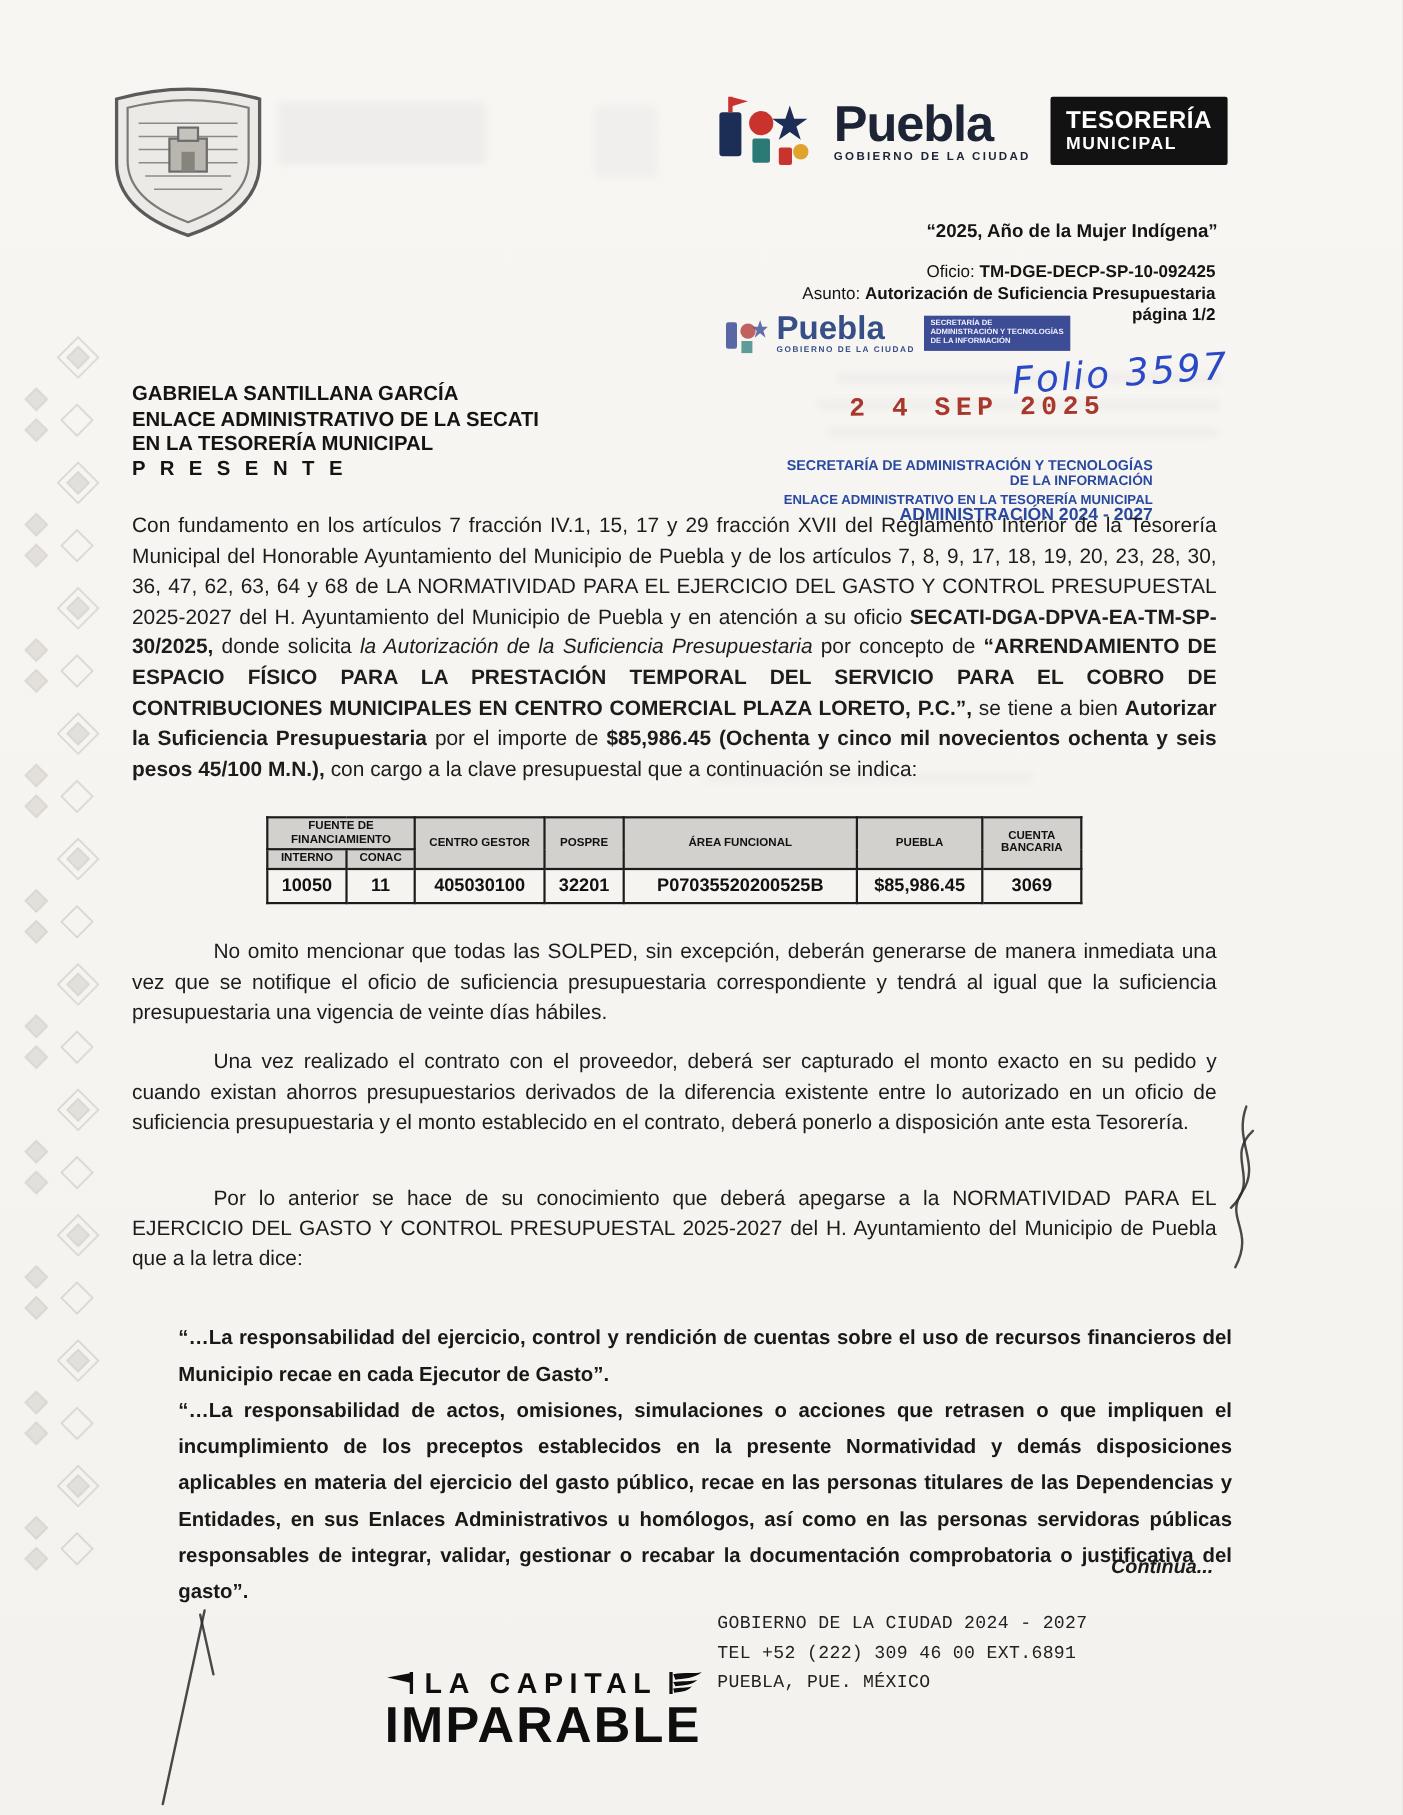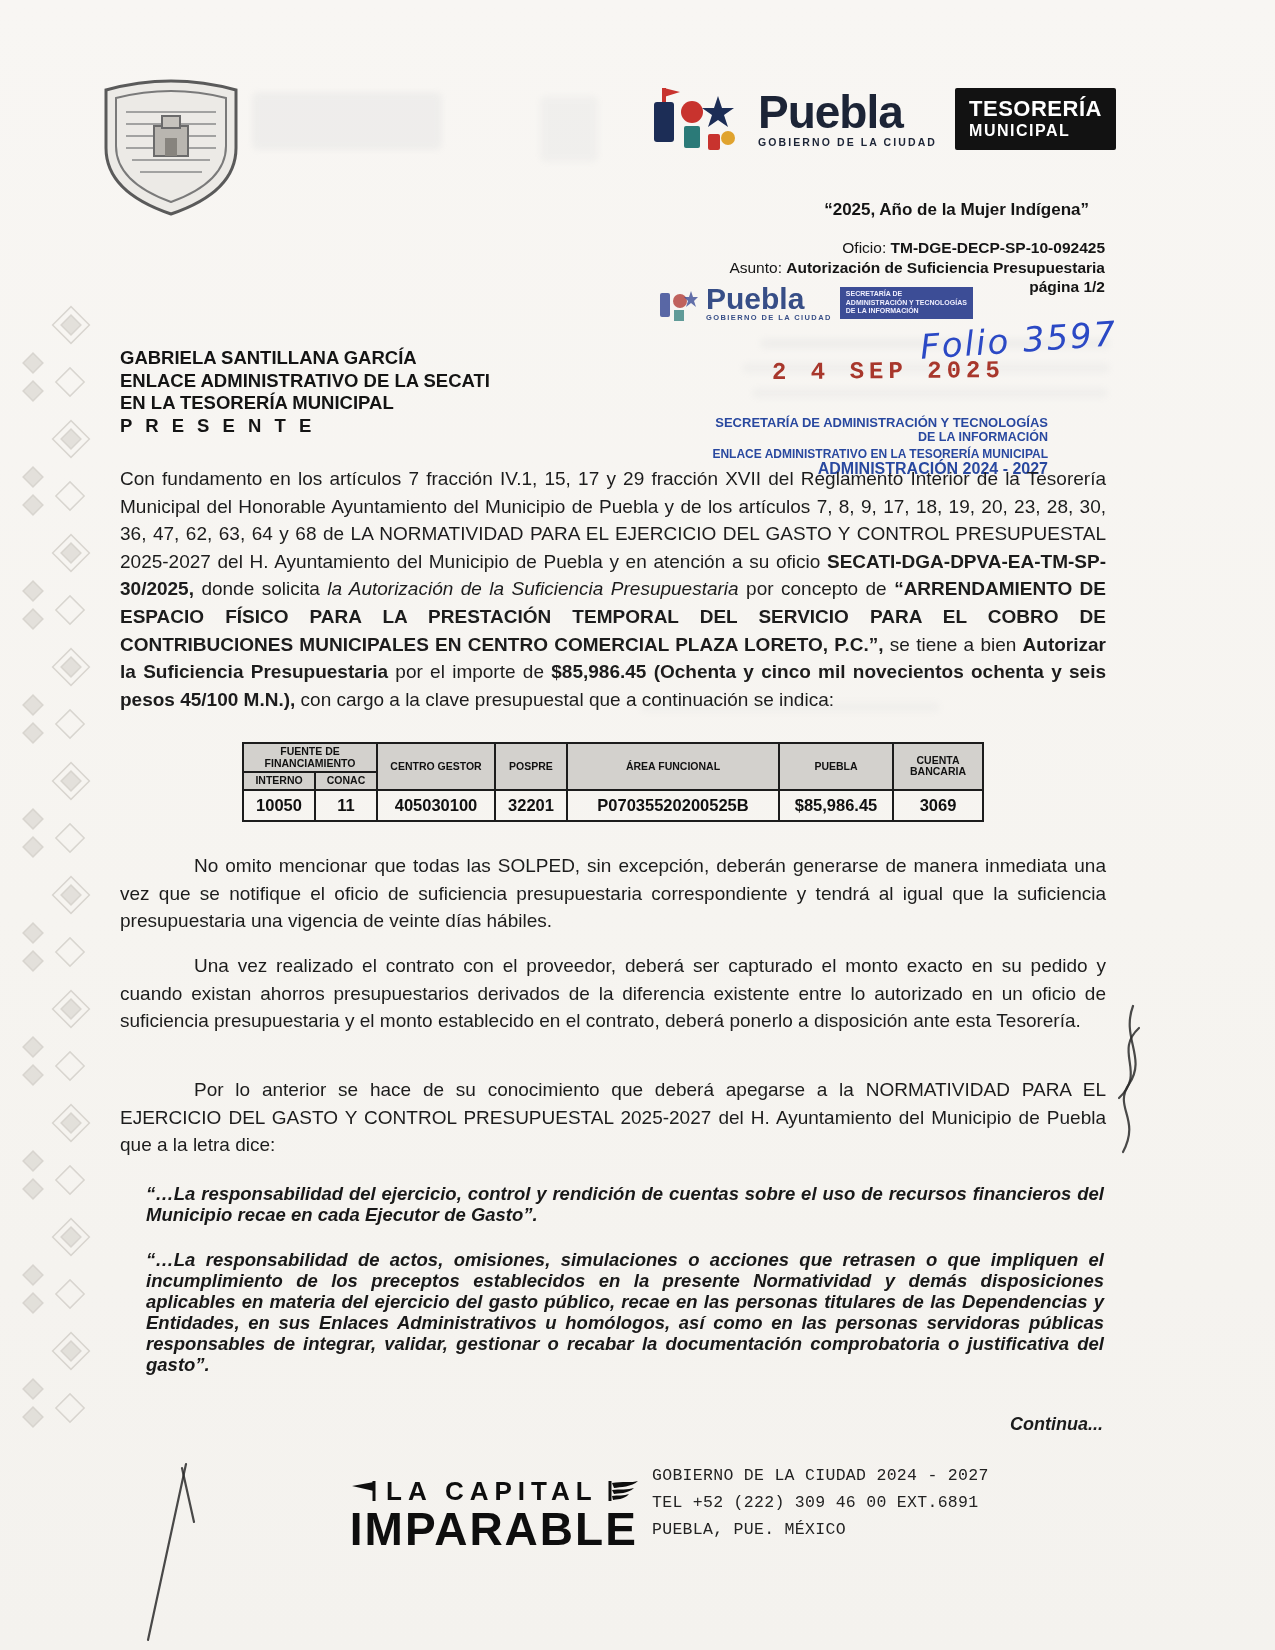--- a/index.html
+++ b/index.html
@@ -13,21 +13,21 @@
 
   
   .coat{left:92px;top:72px;width:158px;height:150px;}
   .brand{left:650px;top:82px;display:flex;align-items:center;gap:12px;}
   .brand-name{font-size:46px;font-weight:800;color:#1c2436;line-height:44px;letter-spacing:-1px;}
   .brand-sub{font-size:10.5px;font-weight:700;color:#1c2436;letter-spacing:2.1px;margin-top:2px;}
   .brand-box{background:#121212;color:#fff;padding:10px 14px;border-radius:2px;margin-left:6px;}
   .brand-box-l1{font-size:22px;font-weight:800;letter-spacing:.5px;line-height:22px;}
   .brand-box-l2{font-size:16px;font-weight:700;letter-spacing:1.5px;margin-top:2px;}
 
-  .year-quote{right:186px;top:200px;font-size:17px;font-weight:700;text-align:left;color:#141414;}
+  .year-quote{right:168px;top:200px;font-size:17px;font-weight:700;text-align:left;color:#141414;}
   .oficio-block{right:170px;top:238px;text-align:right;font-size:15.5px;line-height:19.5px;color:#141414;}
   .oficio-block .b{font-weight:700;}
 
   
   .stamp-small{left:658px;top:283px;display:flex;align-items:center;gap:8px;opacity:.92;}
   .stamp-small .sname{font-size:30px;font-weight:800;color:#27407e;line-height:28px;}
   .stamp-small .ssub{font-size:7.5px;font-weight:700;color:#27407e;letter-spacing:1.4px;}
   .stamp-box{background:#2d3f8f;color:#eef;padding:3px 6px;font-size:7px;font-weight:700;line-height:8.5px;max-width:150px;}
 
   .folio{left:920px;top:320px;font-family:"DejaVu Sans",sans-serif;font-style:italic;
@@ -53,28 +53,28 @@
 
   .tablewrap{left:120px;top:742px;width:986px;display:flex;justify-content:center;align-items:flex-end;}
   table.stable{border-collapse:collapse;}
   .stable th{background:#d3d1cd;border:2px solid #1c1c1c;padding:2px 6px;font-weight:700;
              font-size:10.5px;line-height:11.5px;text-align:center;color:#111;}
   .stable td{border:2px solid #1c1c1c;text-align:center;font-size:16.5px;font-weight:600;
              padding:5px 8px;color:#111;}
   .w-int{width:58px;} .w-con{width:48px;} .w-cg{width:104px;} .w-pos{width:58px;}
   .w-af{width:198px;} .w-imp{width:100px;} .w-cb{width:76px;}
 
-  .quote{position:absolute;left:146px;width:958px;font-size:18.5px;line-height:21px;
-         font-weight:700;font-style:italic;text-align:justify;color:#181818;margin:0;}
+  .quote{position:absolute;left:146px;width:958px;font-size:18.5px;line-height:33px;
+         font-weight:700;text-align:justify;color:#181818;margin:16px;}
   .continua{right:172px;top:1414px;font-size:18px;font-weight:700;font-style:italic;}
 
   
   .cap-logo{left:348px;top:1478px;text-align:center;color:#0e0e0e;}
   .cap-top{display:flex;align-items:center;justify-content:center;gap:8px;
-           font-size:26px;font-weight:800;letter-spacing:6px;line-height:26px;}
+           font-size:26px;font-weight:800;letter-spacing:6px;line-height:26px;margin-top:39px;}
   .cap-bottom{font-size:46px;font-weight:800;letter-spacing:2px;line-height:46px;margin-top:2px;}
   .contact{left:652px;top:1462px;font-family:"Liberation Mono",monospace;font-size:16.5px;
            line-height:27px;color:#222;letter-spacing:.3px;}
 
   .pen{stroke:#2a2a2a;stroke-width:2.2;fill:none;stroke-linecap:round;opacity:.85;}
 </style>
 </head>
 <body>
 
 <div class="page">

